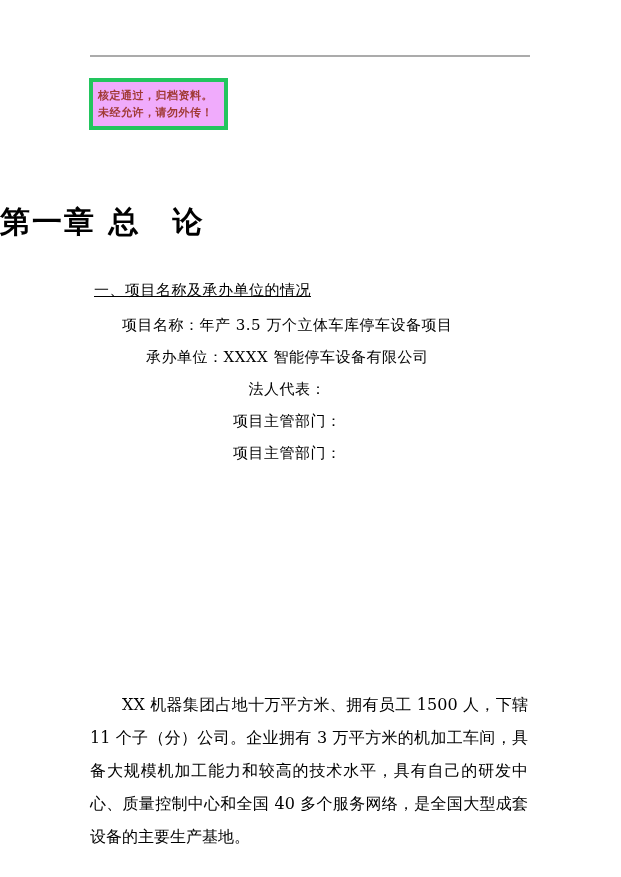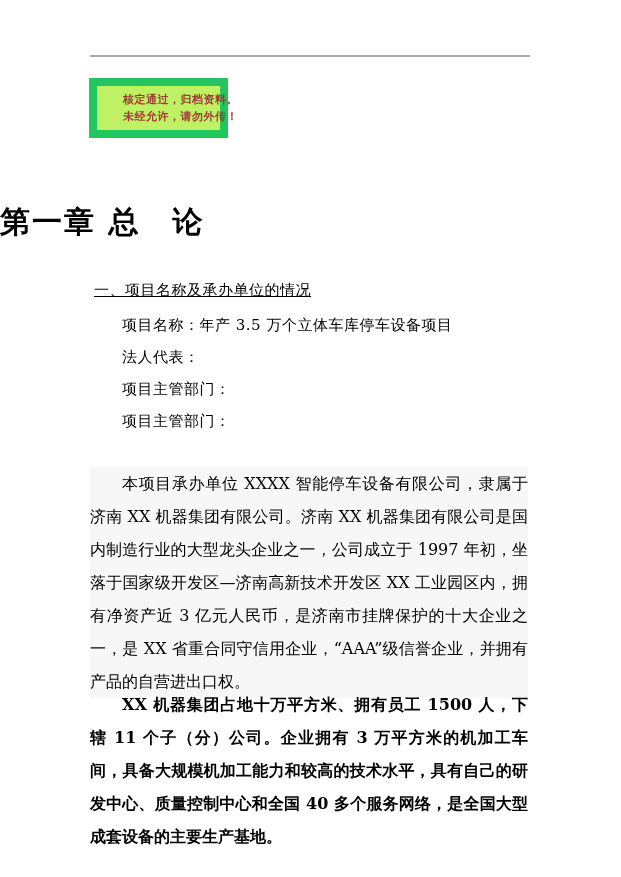--- a/index.html
+++ b/index.html
@@ -23,23 +23,23 @@
     width: 440px;
     height: 0;
     border-top: 2px solid #ababab;
   }
   .stamp {
     position: absolute;
     left: 89px;
     top: 78px;
     width: 139px;
     box-sizing: border-box;
-    border: 8px solid #22c55e;
-    background: #bef264;
-    padding: 5px 6px 5px 26px;
+    border: 4px solid #22c55e;
+    background: #f0abfc;
+    padding: 5px 6px 5px 5px;
   }
   .stamp-line {
     font-family: "DejaVu Sans", "Liberation Sans", sans-serif;
     font-size: 11px;
     font-weight: bold;
     color: #a03a35;
     line-height: 17px;
     letter-spacing: 0.5px;
     white-space: nowrap;
   }
@@ -66,61 +66,61 @@
     position: absolute;
     left: 122px;
     top: 309px;
     font-size: 15px;
   }
   .info-line {
     height: 32px;
     line-height: 32px;
     letter-spacing: 0.5px;
     white-space: nowrap;
+    text-align: center;
   }
   .para {
     position: absolute;
     left: 90px;
     width: 438px;
     margin: 0;
     font-size: 16px;
     line-height: 33px;
     text-align: justify;
     text-indent: 2em;
     word-break: break-all;
   }
   .para.highlight {
     top: 467px;
     background: #f7f7f7;
   }
   .para.plain {
     top: 688px;
-    font-weight: bold;
   }
 </style>
 </head>
 <body>
 
 <div class="page">
 
   <div class="top-rule"></div>
 
   <div class="stamp">
     <div class="stamp-line">核定通过，归档资料。</div>
     <div class="stamp-line">未经允许，请勿外传！</div>
   </div>
 
   <h1 class="title">第一章 总　论</h1>
 
   <div class="section-heading">一、项目名称及承办单位的情况</div>
 
   <div class="info-lines">
     <div class="info-line">项目名称：年产 3.5 万个立体车库停车设备项目</div>
+    <div class="info-line">承办单位：XXXX 智能停车设备有限公司</div>
     <div class="info-line">法人代表：</div>
     <div class="info-line">项目主管部门：</div>
     <div class="info-line">项目主管部门：</div>
   </div>
 
-  <p class="para highlight">本项目承办单位 XXXX 智能停车设备有限公司，隶属于济南 XX 机器集团有限公司。济南 XX 机器集团有限公司是国内制造行业的大型龙头企业之一，公司成立于 1997 年初，坐落于国家级开发区—济南高新技术开发区 XX 工业园区内，拥有净资产近 3 亿元人民币，是济南市挂牌保护的十大企业之一，是 XX 省重合同守信用企业，“AAA”级信誉企业，并拥有产品的自营进出口权。</p>
 
   <p class="para plain">XX 机器集团占地十万平方米、拥有员工 1500 人，下辖 11 个子（分）公司。企业拥有 3 万平方米的机加工车间，具备大规模机加工能力和较高的技术水平，具有自己的研发中心、质量控制中心和全国 40 多个服务网络，是全国大型成套设备的主要生产基地。</p>
 
 </div>
 
 </body></html>

